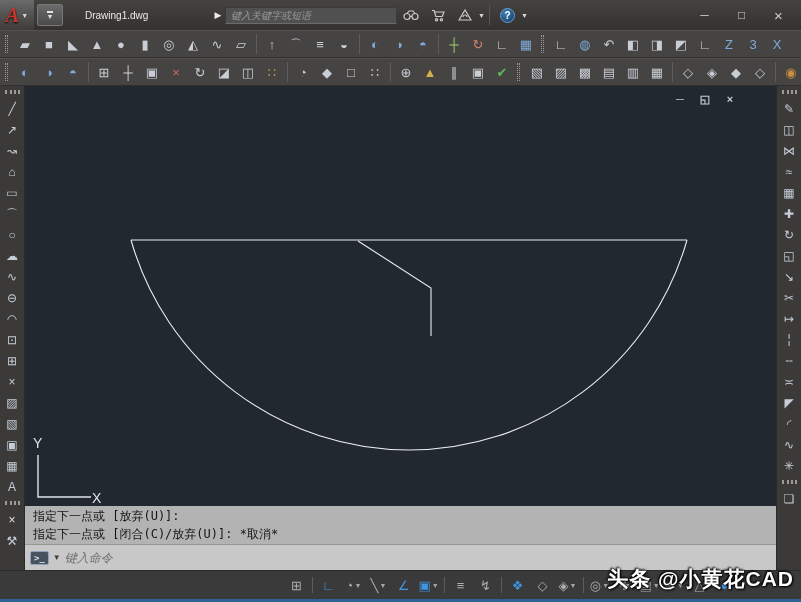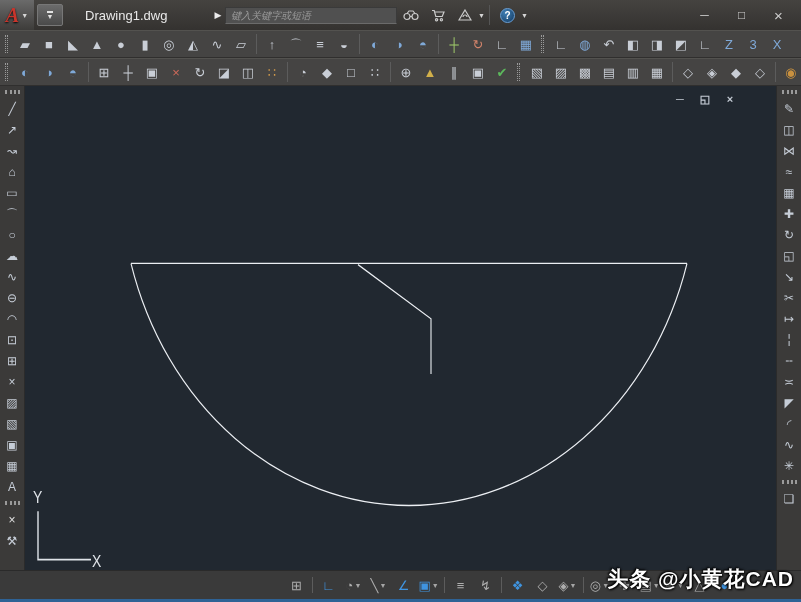--- a/index.html
+++ b/index.html
@@ -7,21 +7,21 @@
   .app{width:801px;height:602px;display:flex;flex-direction:column;position:relative;
        font-family:"Liberation Sans",sans-serif;background:#3a3a3a}
 
   
   .titlebar{height:30px;background:linear-gradient(#454340,#343230);display:flex;align-items:center;flex:0 0 30px}
   .logo-btn{width:34px;height:30px;background:linear-gradient(#6a6a6a,#3d3c3a);display:flex;align-items:center;justify-content:center;gap:2px}
   .logoA{font-family:"Liberation Serif",serif;font-style:italic;font-weight:bold;font-size:20px;color:#c8352c;text-shadow:0 1px 2px #000}
   .caret-sm{color:#d5d5d5;font-size:7px}
   .qat-btn{width:26px;height:22px;margin-left:3px;background:linear-gradient(#6b6b6b,#4a4a4a);border:1px solid #777;border-radius:2px;display:flex;flex-direction:column;align-items:center;justify-content:center}
   .qat-glyph{border-top:2px solid #e2e2e2;padding-top:1px;font-size:7px;color:#e2e2e2;line-height:5px}
-  .doc-title{color:#e9e9e9;font-size:13px;margin-left:22px;width:116px;white-space:nowrap}
+  .doc-title{color:#e9e9e9;font-size:10px;margin-left:22px;width:116px;white-space:nowrap}
   .search-wrap{display:flex;align-items:center;margin-left:10px}
   .flyout-btn{color:#ececec;font-size:9px;width:14px;text-align:center}
   .search-input{width:172px;height:17px;background:#505050;border:1px solid #3a3a3a;border-bottom-color:#6b6b6b;color:#ddd;font-size:10px;font-style:italic;padding:0 5px;outline:none}
   .search-input::placeholder{color:#9a9a9a;font-style:italic}
   .tb-ic{display:flex;align-items:center;justify-content:center;padding:0 6px;height:30px}
   .signin{display:flex;align-items:center;gap:5px;margin-left:6px;color:#e6e6e6;font-size:12px}
   .signin .caret-sm{margin-left:60px}
   .help-circle{width:15px;height:15px;border-radius:50%;background:radial-gradient(circle at 35% 30%,#3f7fb5,#143a61);border:1px solid #6a9fd4;color:#fff;font-size:10px;font-weight:bold;display:flex;align-items:center;justify-content:center}
   .tb-div{width:1px;height:20px;background:#555;margin:0 4px}
   .win-btns{margin-left:auto;display:flex;padding-right:4px}
@@ -409,20 +409,32 @@
             <path d="M106 154 A289 289 0 0 0 662 154" fill="none" stroke="#eceff3" stroke-width="1.1"></path>
             <path d="M333 155 L406 202 L406 250" fill="none" stroke="#eceff3" stroke-width="1.1"></path>
           </svg>
         <div class="doc-ctrls">
           <span>─</span>
           <span>◱</span>
           <span>×</span>
         </div>
       </div>
 
+      <div class="command">
+        <div class="history">
+
+        <div class="hline">指定下一点或 [放弃(U)]:</div>
+            <div class="hline">指定下一点或 [闭合(C)/放弃(U)]: *取消*</div>
+          </div>
+        <div class="input-row">
+          <span class="prompt-box">&gt;_</span>
+          <span class="prompt-caret">▼</span>
+          <input class="cmd-input" placeholder="键入命令" style="">
+        </div>
+      </div>
     </div>
 
     <div class="side right">
 
     <div class="grip-h"></div>
         <div class="tool">
           <span class="glyph">✎</span>
         </div>
         <div class="tool">
           <span class="glyph">◫</span>

